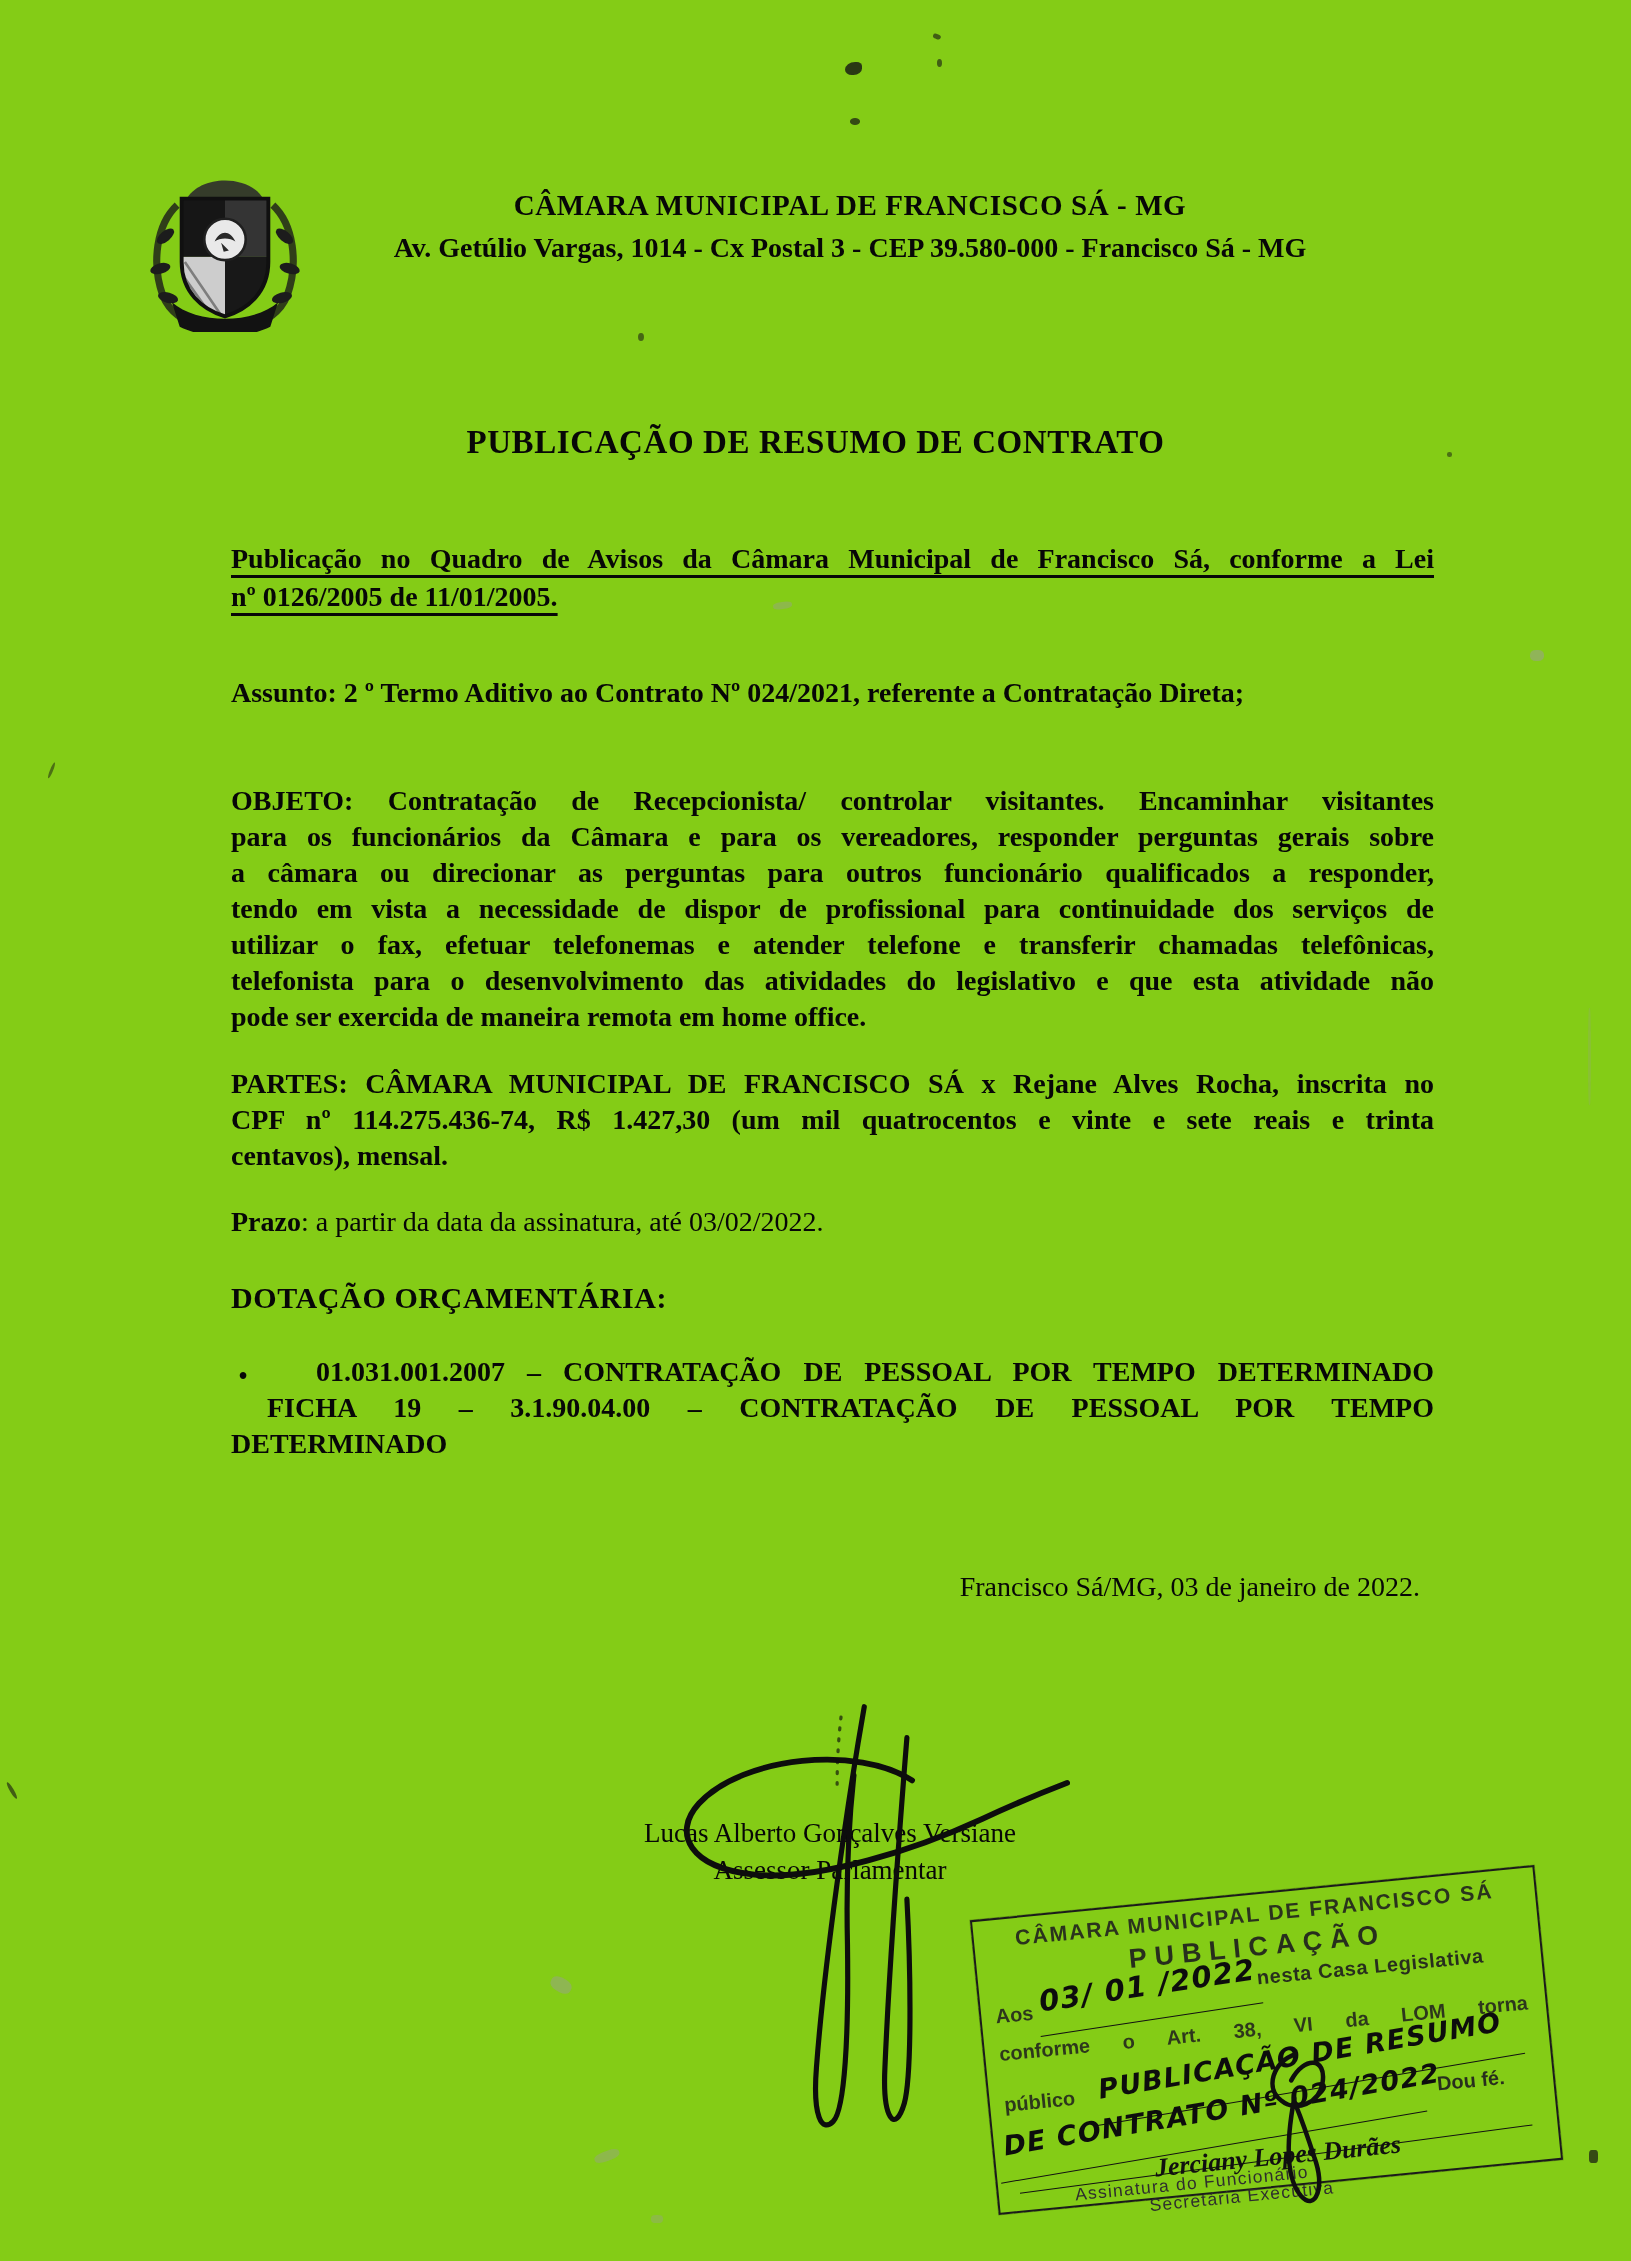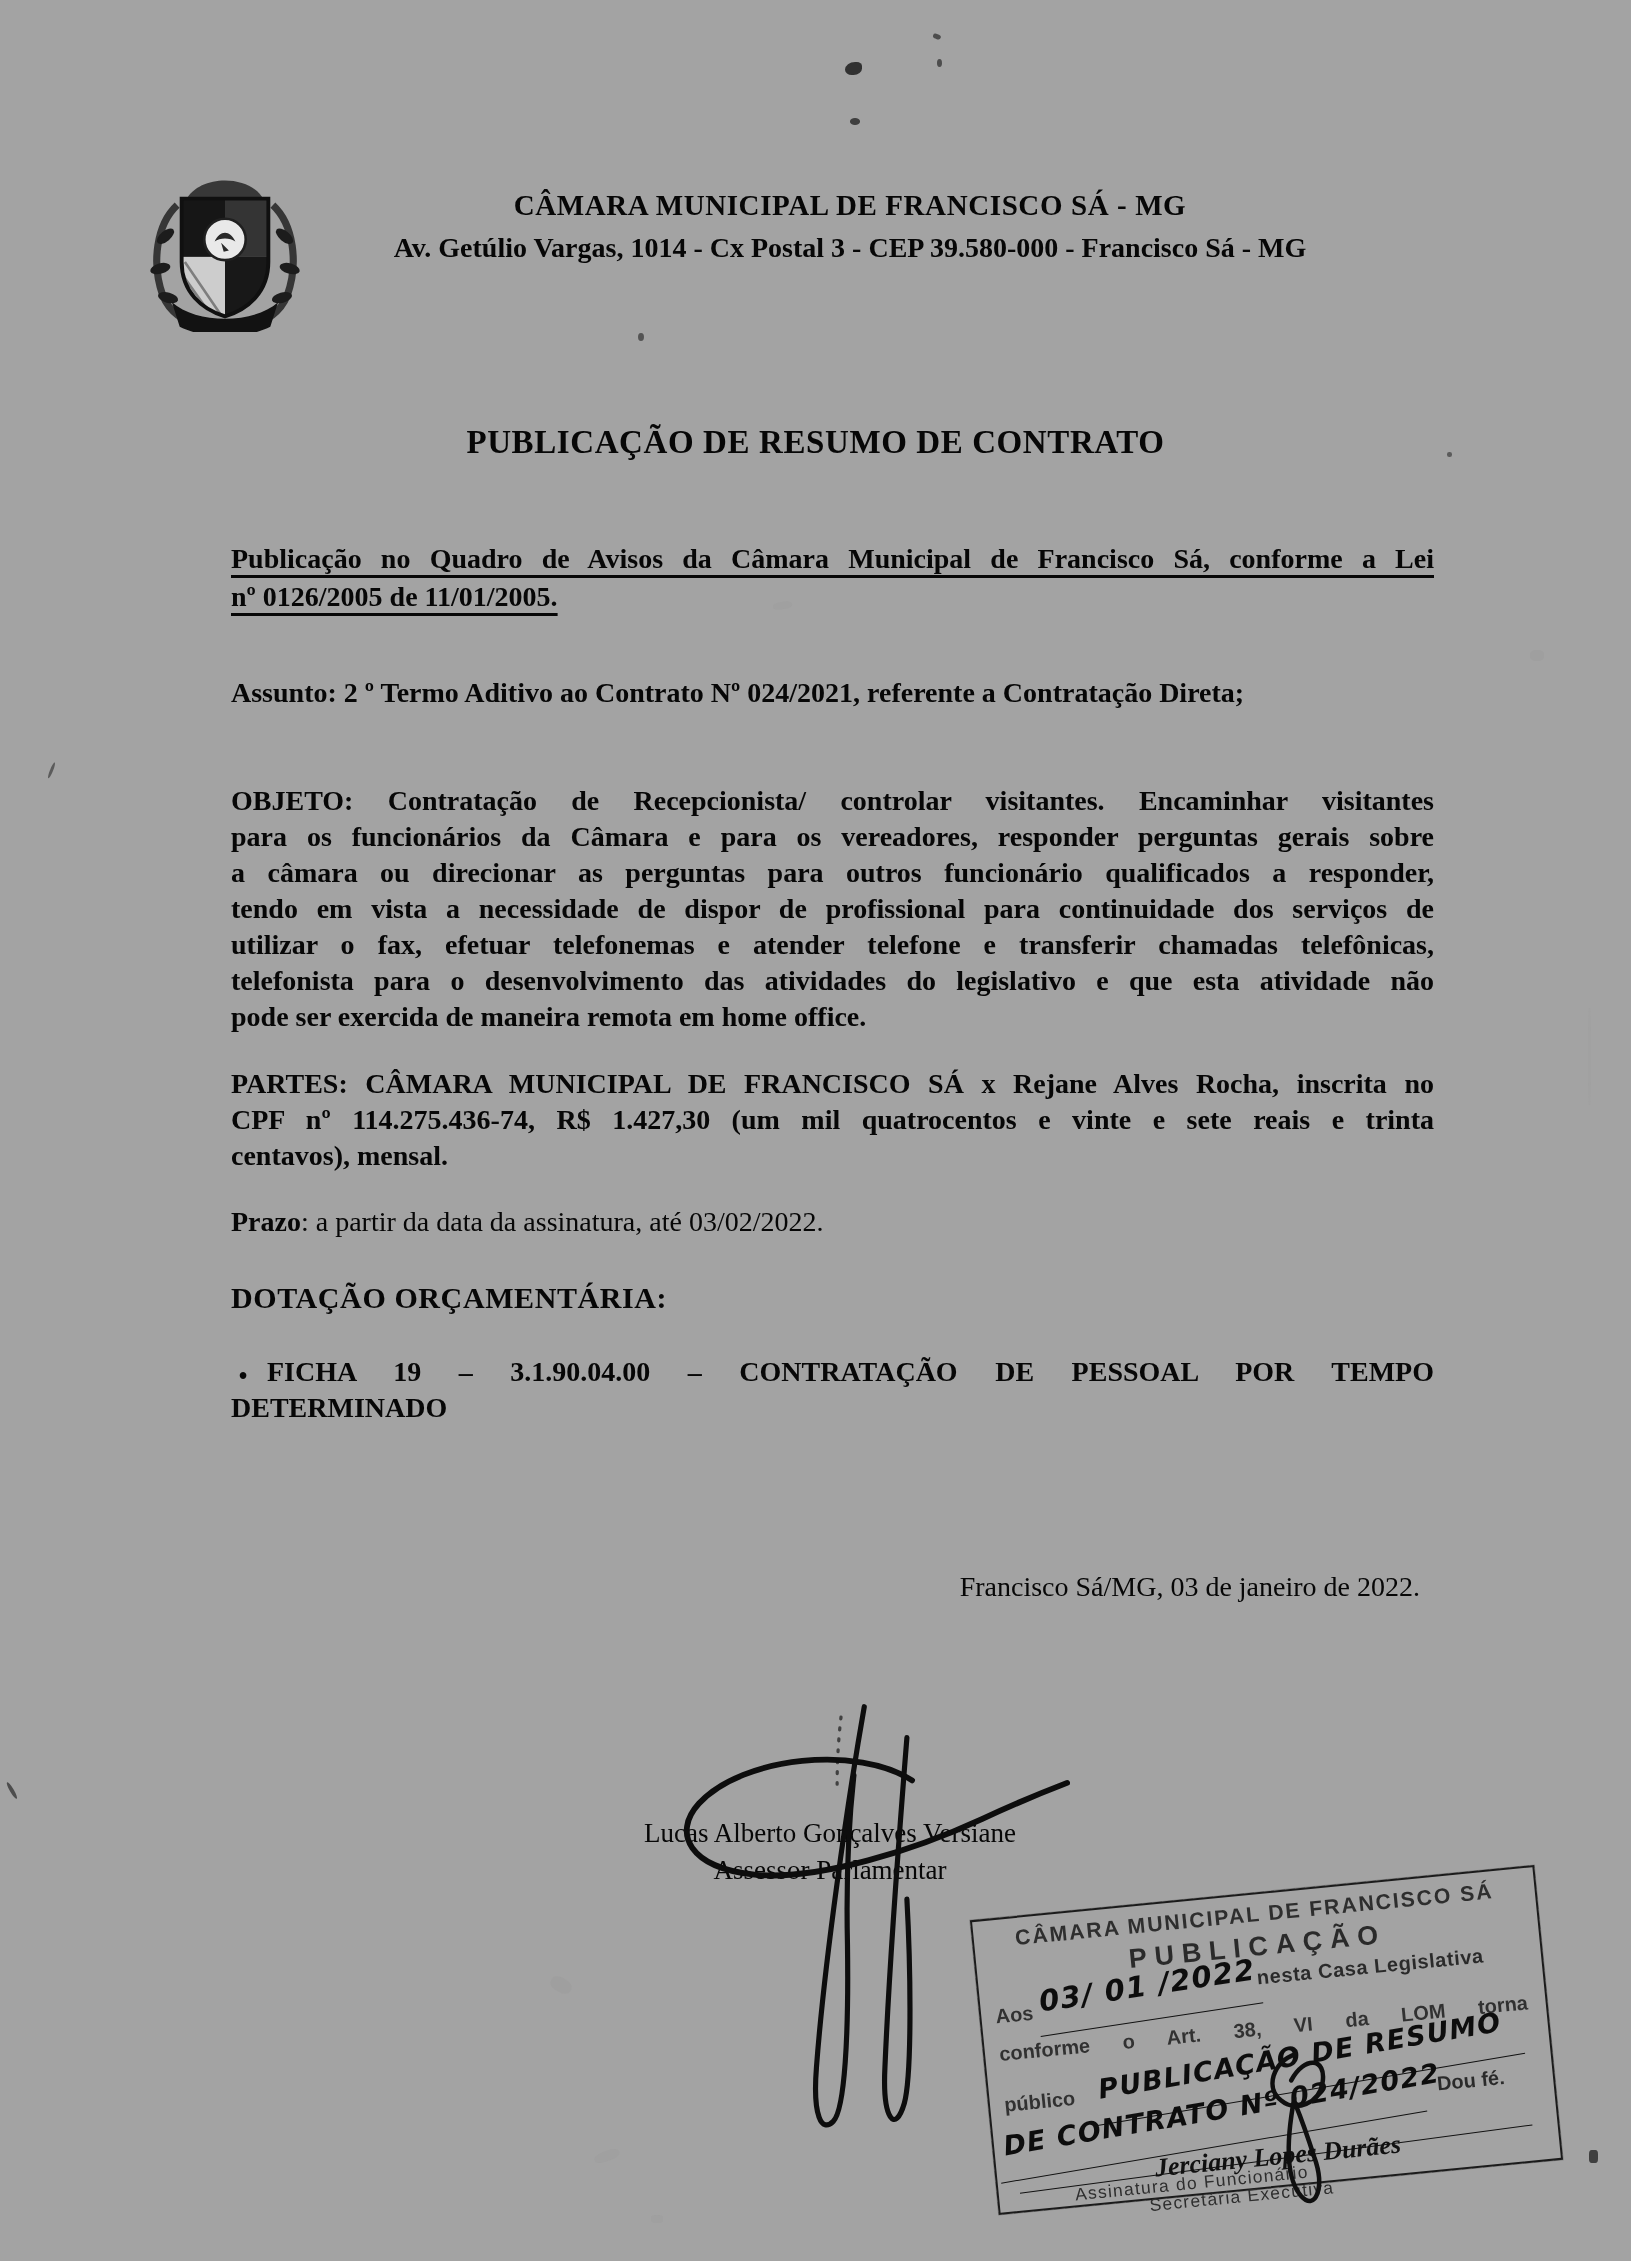--- a/index.html
+++ b/index.html
@@ -1,16 +1,16 @@
 <!DOCTYPE html>
 <html style="font-size:10.3px"><head>
 <meta charset="utf-8">
 <style>
   html,body{margin:0;padding:0;background:#e8e8e8;}
-  #page{position:relative;width:1631px;height:2261px;background:#a3a3a3;overflow:hidden;
+  #page{position:relative;width:1631px;height:2261px;background:#84cc16;overflow:hidden;
         font-family:"Liberation Serif",serif;color:#070707;}
   .abs{position:absolute;}
   
   .header{left:251px;top:189px;width:1198px;text-align:center;font-weight:bold;}
   .org{font-size:29px;letter-spacing:0.6px;}
   .addr{font-size:28px;margin-top:10.3px;}
   
   .title{left:0;top:424px;width:1631px;text-align:center;font-size:33px;font-weight:bold;letter-spacing:0.6px;}
   
   .col{left:231px;width:1203px;}
@@ -123,20 +123,21 @@
   </div>
 
   <div class="abs prazo" style="left:231px">
     <span class="b">Prazo</span><span>: a partir da data da assinatura, até 03/02/2022.</span>
   </div>
 
   <div class="abs dotacao" style="left:231px">DOTAÇÃO ORÇAMENTÁRIA:</div>
 
   <div class="abs col budget">
     <span class="bullet">•</span>
+    <div class="b1 jl">01.031.001.2007 – CONTRATAÇÃO DE PESSOAL POR TEMPO DETERMINADO</div>
     <div class="b2 jl">FICHA 19 – 3.1.90.04.00 – CONTRATAÇÃO DE PESSOAL POR TEMPO</div>
     <div>DETERMINADO</div>
   </div>
 
   <div class="abs dateline">Francisco Sá/MG, 03 de janeiro de 2022.</div>
 
   <div class="abs signer">
     <div>Lucas Alberto Gonçalves Versiane</div>
     <div>Assessor Parlamentar</div>
   </div>

